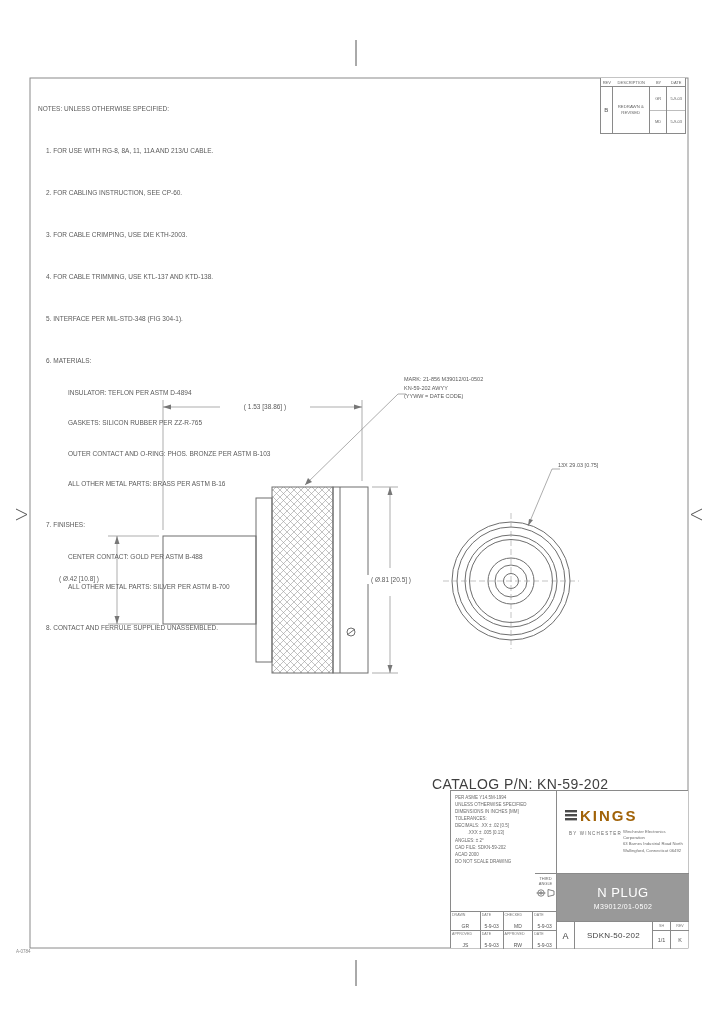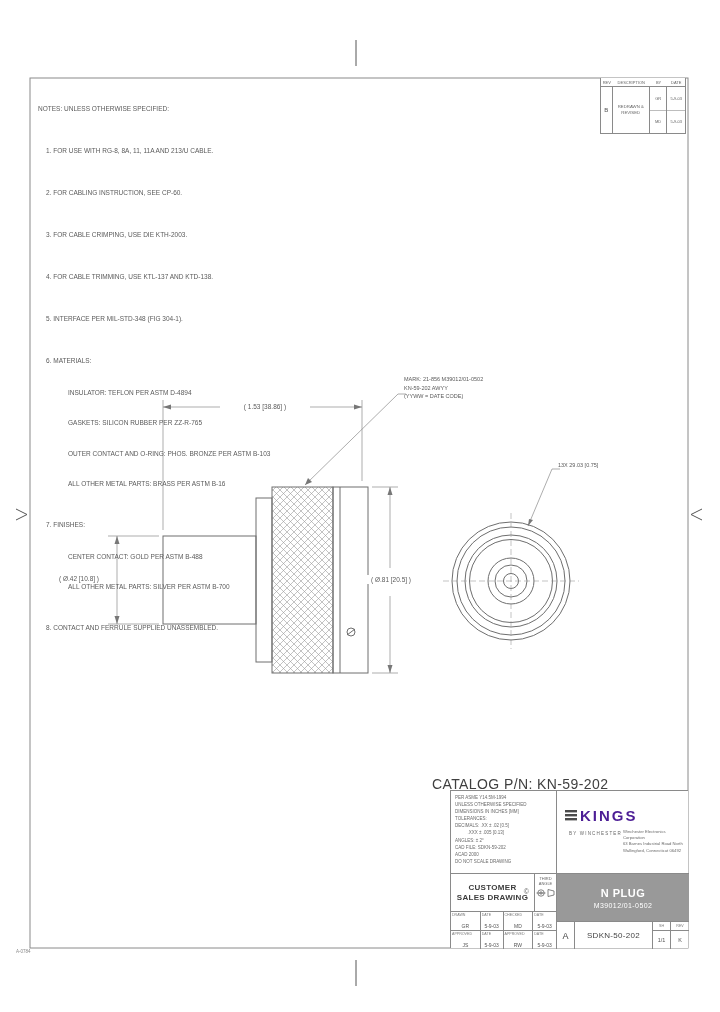--- a/index.html
+++ b/index.html
@@ -38,30 +38,30 @@
   .frontnote{ position:absolute; left:558px; top:462px; font-size:5.5px; color:#5a5a5a; }
   .catalog  { position:absolute; left:388px; top:776px; font-size:14px; letter-spacing:0.4px; color:#3f3f3f;margin-left:44px; }
 
   
   .tblock { position:absolute; left:450px; top:790px; width:238px; height:158px; border-left:1px solid #8a8a8a; border-top:1px solid #8a8a8a; background:#fff; }
   .tblock .cell { position:absolute; }
   .tb-tol { left:0; top:0; width:106px; height:82px; border-right:1px solid #8a8a8a; padding:3px 4px; }
   .tol-line { font-size:4.5px; line-height:7.1px; color:#6a6a6a; white-space:pre; }
   .tb-logo { left:106px; top:0; width:132px; height:82px; }
   .kings-line { position:absolute; left:8px; top:16px; display:flex; align-items:center; gap:3px; }
-  .kings-word { font-size:15px; font-weight:bold; letter-spacing:2px; color:#4c1d95; }
+  .kings-word { font-size:15px; font-weight:bold; letter-spacing:2px; color:#a16207; }
   .by-win { position:absolute; left:12px; top:40px; font-size:4.5px; letter-spacing:1.2px; color:#666; }
   .addr { position:absolute; left:66px; top:38px; width:64px; font-size:4.2px; line-height:6.2px; color:#6a6a6a; }
   .tb-csd { left:0; top:82px; width:84px; height:38px; border-right:1px solid #8a8a8a; border-top:1px solid #8a8a8a; display:flex; flex-direction:column; align-items:center; justify-content:center; }
   .csd-l { font-size:8px; font-weight:bold; color:#3c3c3c; line-height:10px; letter-spacing:0.3px; }
   .csd-copy { position:absolute; right:5px; top:14px; font-size:7px; color:#555; }
   .tb-angle { left:84px; top:82px; width:22px; height:38px; border-right:1px solid #8a8a8a; border-top:1px solid #8a8a8a; text-align:center; padding-top:2px; }
   .angle-l { font-size:4px; line-height:5px; color:#666; }
   .tb-title { left:106px; top:82px; width:132px; height:48px; border-top:1px solid #8a8a8a; background:#999999; color:#fff; display:flex; flex-direction:column; align-items:center; justify-content:center; gap:3px; }
-  .pt1 { font-size:11px; letter-spacing:0.5px;font-weight:bold; }
+  .pt1 { font-size:13px; letter-spacing:0.5px; }
   .pt2 { font-size:7px; letter-spacing:0.4px; }
   .tb-sig { left:0; width:106px; height:19px; border-top:1px solid #8a8a8a; border-right:1px solid #8a8a8a; display:flex; }
   .sig-cell { position:relative; border-right:1px solid #8a8a8a; height:100%; }
   .sig-cell:last-child { border-right:none; }
   .sig-lab { position:absolute; left:1px; top:0.5px; font-size:3.6px; color:#777; }
   .sig-val { position:absolute; left:0; right:0; bottom:1px; text-align:center; font-size:5px; color:#555; }
   .w30 { width:30px; } .w23 { width:23px; }
   .tb-num { left:106px; top:130px; width:132px; height:28px; border-top:1px solid #8a8a8a; display:flex; }
   .num-size { width:18px; border-right:1px solid #8a8a8a; display:flex; align-items:center; justify-content:center; font-size:9px; color:#444; }
   .num-dwg  { flex:1; border-right:1px solid #8a8a8a; display:flex; align-items:center; justify-content:center; font-size:8px; letter-spacing:0.3px; color:#444; }
@@ -227,25 +227,20 @@
         <span class="kings-word">KINGS</span>
       </div>
       <div class="by-win">BY WINCHESTER</div>
       <div class="addr">
         <div>Winchester Electronics Corporation</div>
         <div>63 Barnes Industrial Road North</div>
         <div>Wallingford, Connecticut 06492</div>
       </div>
     </div>
 
-    <div class="cell tb-csd">
-      <div class="csd-l">CUSTOMER</div>
-      <div class="csd-l">SALES DRAWING</div>
-      <div class="csd-copy">©</div>
-    </div>
 
     <div class="cell tb-angle">
       <div class="angle-l">THIRD</div>
       <div class="angle-l">ANGLE</div>
       <svg width="20" height="14" viewBox="0 0 20 14" stroke="#666" fill="none" stroke-width="0.8">
         <line x1="0.5" y1="7" x2="9.5" y2="7"></line>
         <circle cx="5" cy="7" r="3.2"></circle>
         <circle cx="5" cy="7" r="1.2"></circle>
         <path d="M12,3.5 L18,5 L18,9 L12,10.5 Z"></path>
       </svg>

